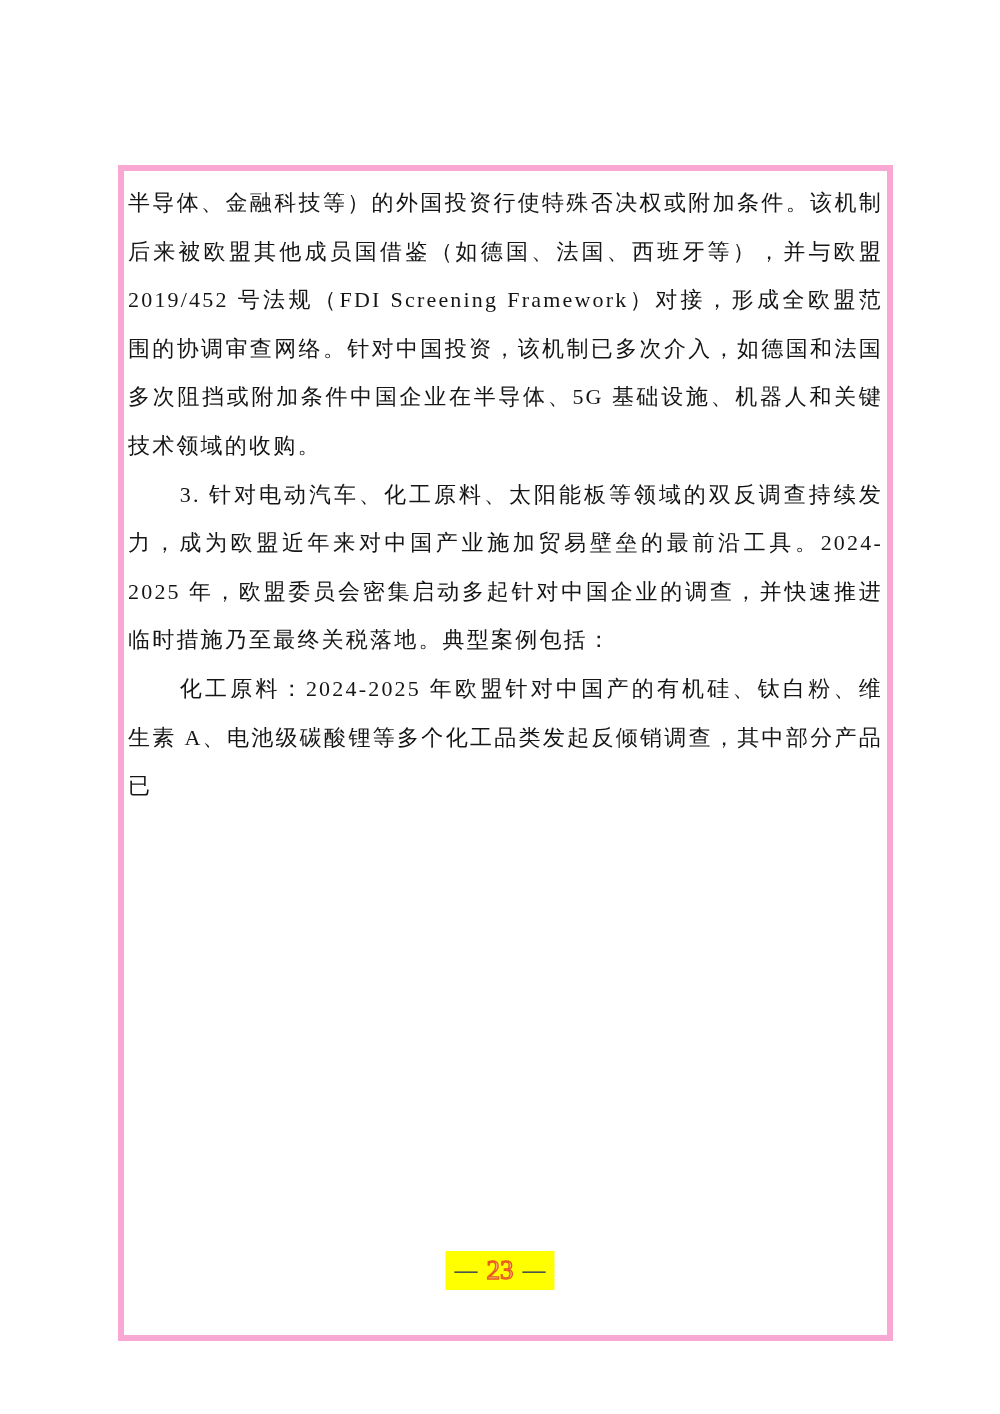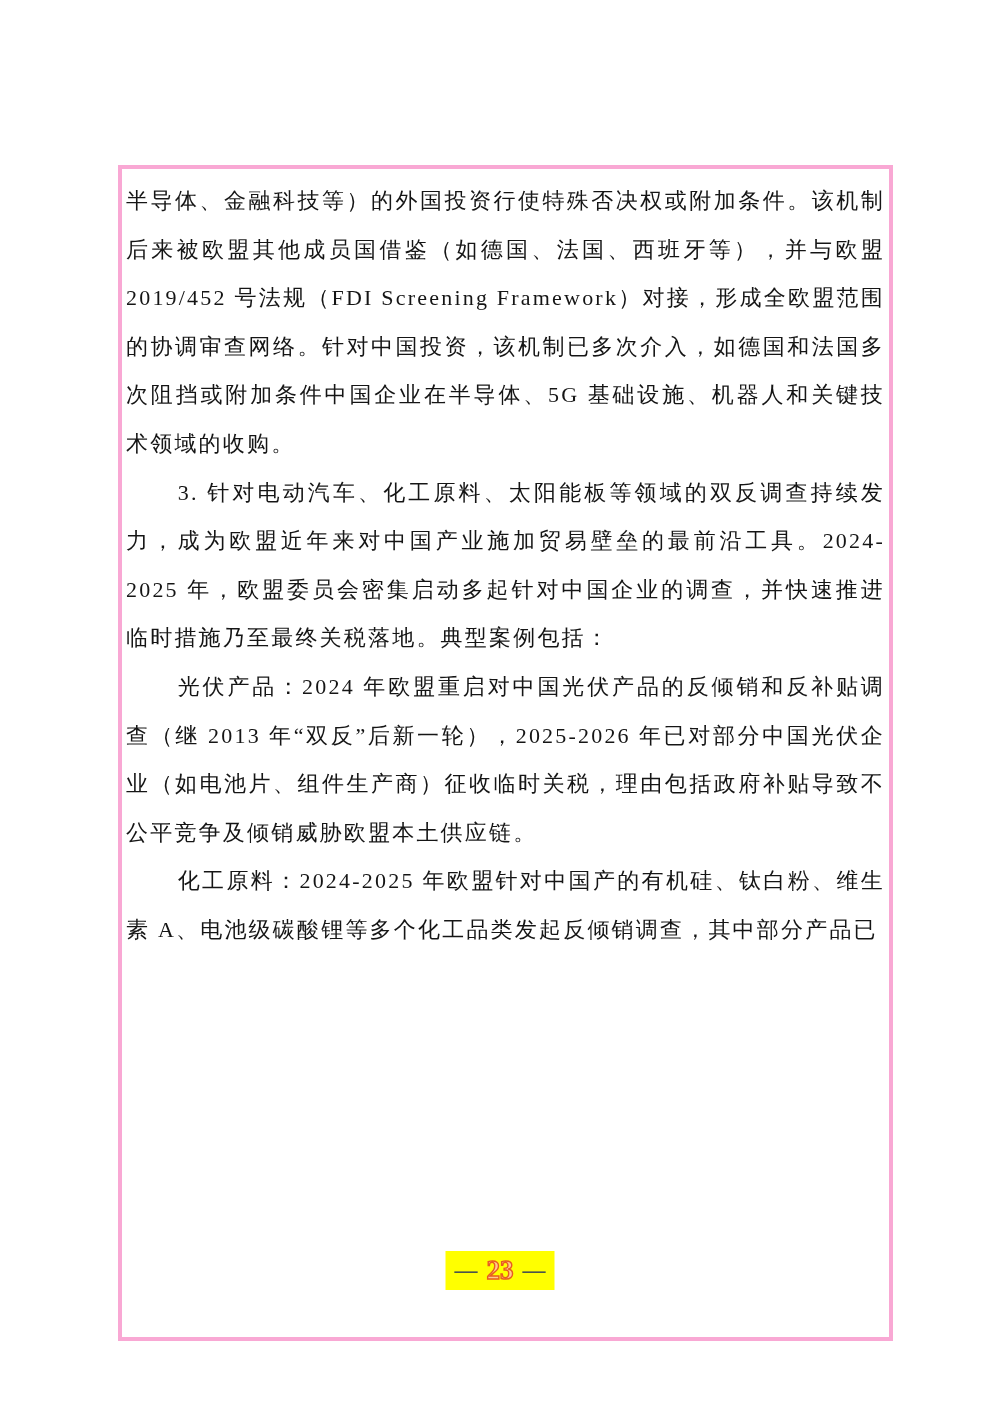--- a/index.html
+++ b/index.html
@@ -13,21 +13,21 @@
     position: relative;
     font-family: "Liberation Serif", "DejaVu Serif", serif;
   }
   .frame {
     position: absolute;
     left: 118px;
     top: 165px;
     width: 775px;
     height: 1176px;
     box-sizing: border-box;
-    border: 4px solid #f9a8d4;
+    border: 6px solid #f9a8d4;
     background: #ffffff;
     overflow: hidden;
   }
   .content {
     padding: 8px 4px 0 4px;
   }
   .para {
     margin: 0;
     font-size: 22px;
     line-height: 48.6px;
@@ -51,34 +51,33 @@
     gap: 9px;
   }
   .page-num .dash {
     color: #4a554d;
     font-size: 23px;
     line-height: 1;
     font-weight: bold;
   }
   .page-num .num {
     font-size: 27px;
-    font-weight: bold;
+    font-weight: normal;
     color: #ffc98c;
     -webkit-text-stroke: 1.4px #e85c1f;
     line-height: 1;
   }
 </style>
 </head>
 <body>
 
 <div class="frame">
   <div class="content">
     <p class="para">半导体、金融科技等）的外国投资行使特殊否决权或附加条件。该机制后来被欧盟其他成员国借鉴（如德国、法国、西班牙等），并与欧盟 2019/452 号法规（FDI Screening Framework）对接，形成全欧盟范围的协调审查网络。针对中国投资，该机制已多次介入，如德国和法国多次阻挡或附加条件中国企业在半导体、5G 基础设施、机器人和关键技术领域的收购。</p>
     <p class="para indent">3. 针对电动汽车、化工原料、太阳能板等领域的双反调查持续发力，成为欧盟近年来对中国产业施加贸易壁垒的最前沿工具。2024-2025 年，欧盟委员会密集启动多起针对中国企业的调查，并快速推进临时措施乃至最终关税落地。典型案例包括：</p>
-    <p class="para indent">光伏产品：2024 年欧盟重启对中国光伏产品的反倾销和反补贴调查（继 2013 年“双反”后新一轮），2025-2026 年已对部分中国光伏企业（如电池片、组件生产商）征收临时关税，理由包括政府补贴导致不公平竞争及倾销威胁欧盟本土供应链。</p>
     <p class="para indent">化工原料：2024-2025 年欧盟针对中国产的有机硅、钛白粉、维生素 A、电池级碳酸锂等多个化工品类发起反倾销调查，其中部分产品已</p>
   </div>
 </div>
 
 <div class="page-num">
   <span class="dash">—</span>
   <span class="num">23</span>
   <span class="dash">—</span>
 </div>
 

